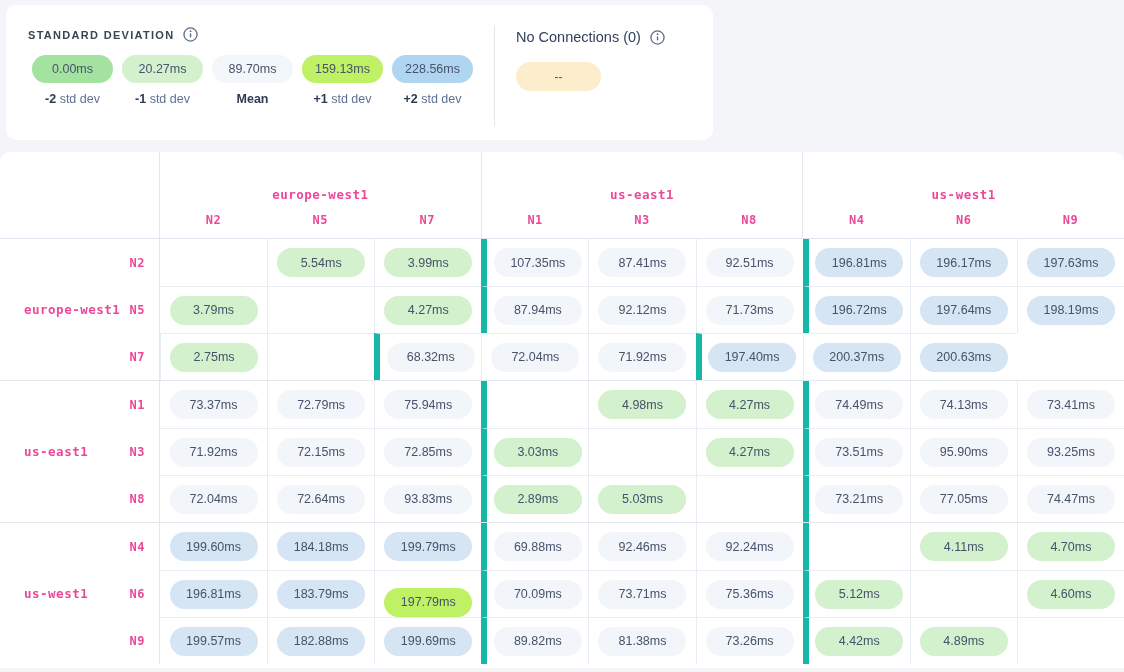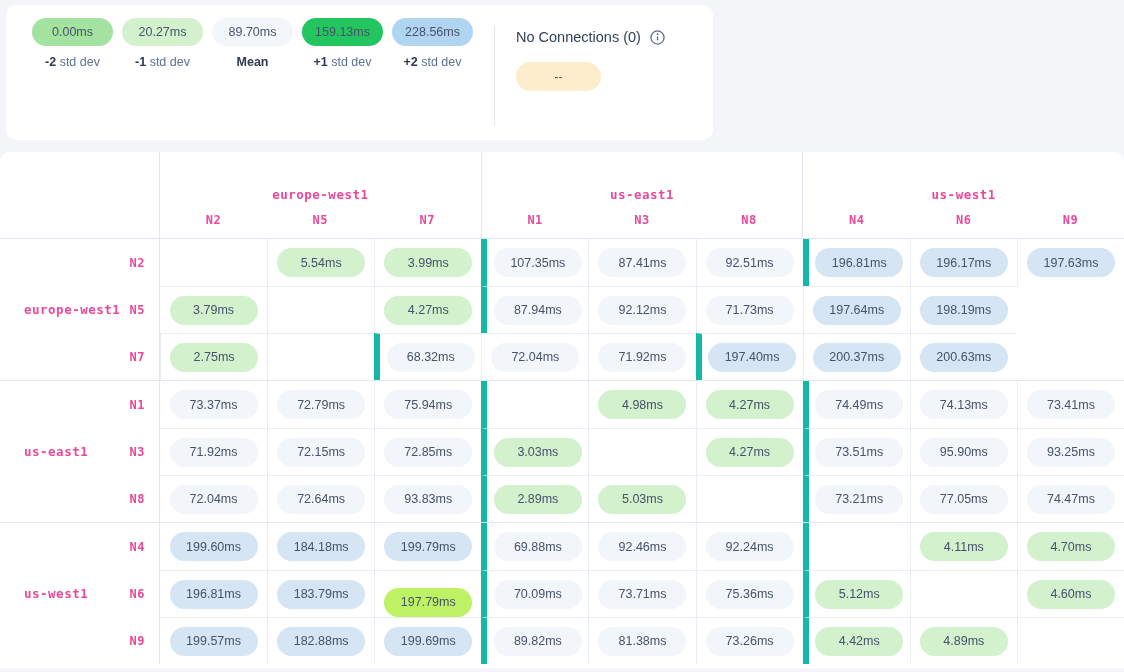--- a/index.html
+++ b/index.html
@@ -105,25 +105,35 @@
     min-width:88px; height:29px; border-radius:15px;
     display:flex; align-items:center; justify-content:center;
     font-size:12.5px; color:#47526b; padding:0 10px; box-sizing:border-box;
     cursor:pointer;
   }
 </style>
 </head>
 <body>
 
 <div class="legend-card">
+  <div class="legend-title-row">
+    <span class="legend-title">STANDARD DEVIATION</span>
+    <span class="info-icon">
+      <svg width="15" height="15" viewBox="0 0 16 16">
+        <circle cx="8" cy="8" r="7" fill="none" stroke="#5d6d87" stroke-width="1.4"></circle>
+        <rect x="7.3" y="6.6" width="1.5" height="4.6" rx="0.75" fill="#5d6d87"></rect>
+        <circle cx="8.05" cy="4.4" r="1" fill="#5d6d87"></circle>
+      </svg>
+    </span>
+  </div>
   <div class="pills-row">
       <div class="legend-pill" style="background: rgb(164, 226, 160);">0.00ms</div>
       <div class="legend-pill" style="background: rgb(210, 241, 204);">20.27ms</div>
       <div class="legend-pill" style="background: rgb(243, 246, 250);">89.70ms</div>
-      <div class="legend-pill" style="background: #22c55e;">159.13ms</div>
+      <div class="legend-pill" style="background: #bef264;">159.13ms</div>
       <div class="legend-pill" style="background: rgb(176, 213, 241);">228.56ms</div>
     </div>
   <div class="labels-row">
       <div class="legend-label"><span class="lp">-2</span> std dev</div>
       <div class="legend-label"><span class="lp">-1</span> std dev</div>
       <div class="legend-label"><span class="lp">Mean</span></div>
       <div class="legend-label"><span class="lp">+1</span> std dev</div>
       <div class="legend-label"><span class="lp">+2</span> std dev</div>
     </div>
   <div class="legend-divider"></div>
@@ -217,20 +227,23 @@
           </div>
           <div class="cell sep-group">
             <div class="pill" style="background: rgb(242, 245, 249);">87.94ms</div>
           </div>
           <div class="cell sep-light">
             <div class="pill" style="background: rgb(242, 245, 249);">92.12ms</div>
           </div>
           <div class="cell sep-light">
             <div class="pill" style="background: rgb(242, 245, 249);">71.73ms</div>
           </div>
+          <div class="cell sep-group">
+            <div class="pill" style="background: rgb(213, 229, 244);">196.72ms</div>
+          </div>
           <div class="cell sep-light">
             <div class="pill" style="background: rgb(213, 229, 244);">197.64ms</div>
           </div>
           <div class="cell sep-light">
             <div class="pill" style="background: rgb(213, 229, 244);">198.19ms</div>
           </div>
         </div>
         <div class="matrix-row">
           <div class="row-label">
             <span class="row-node mono">N7</span>

